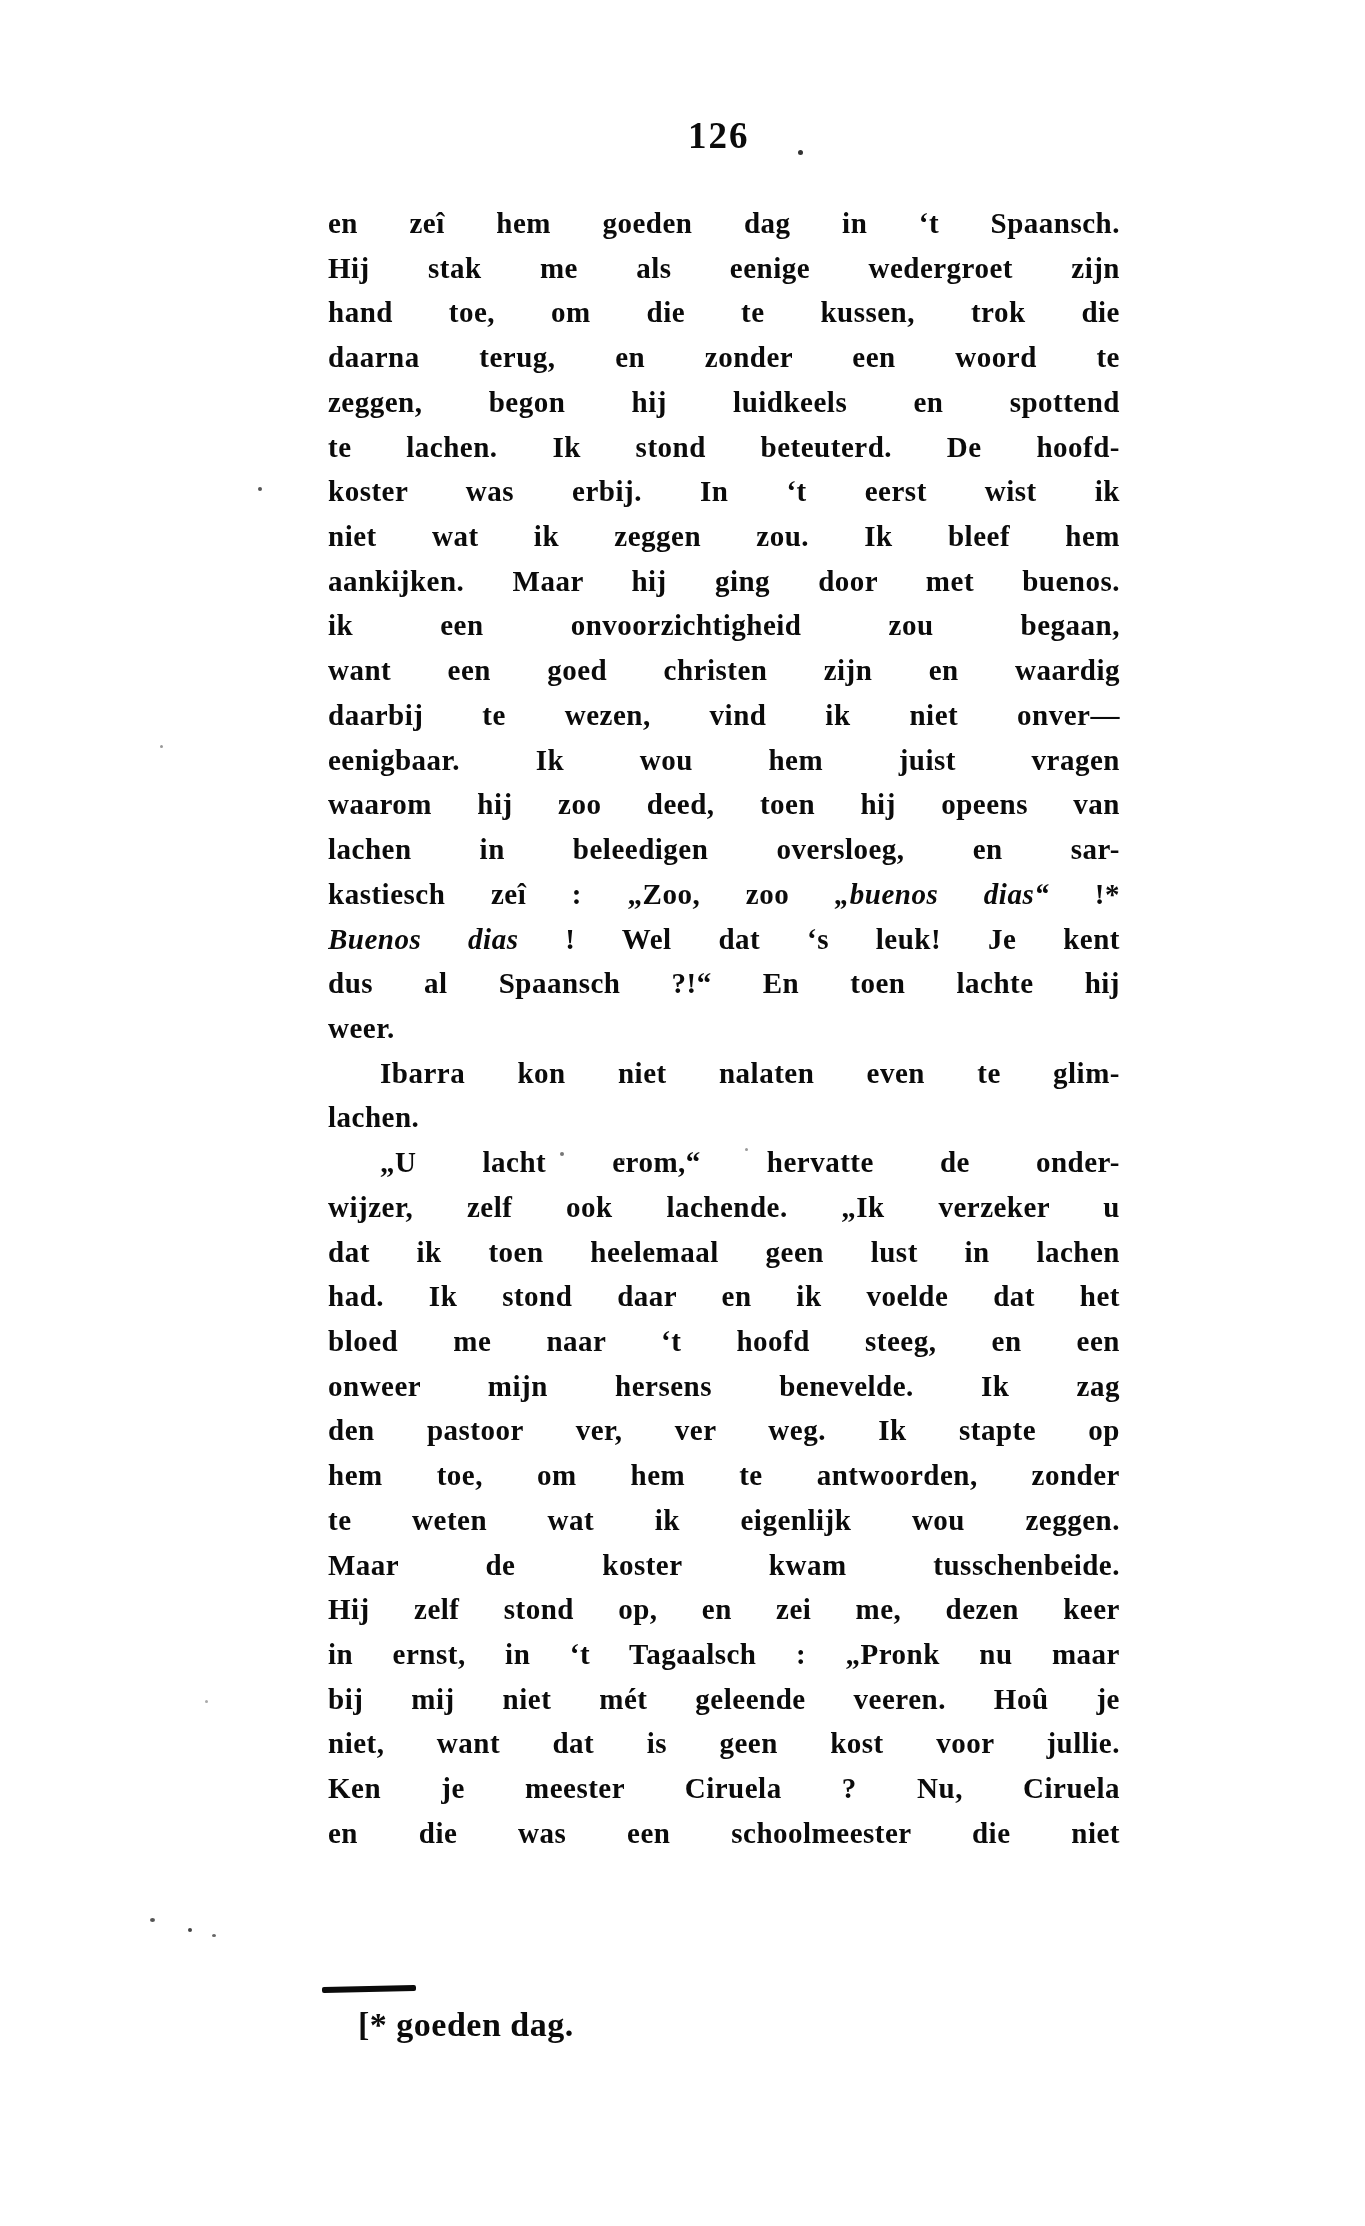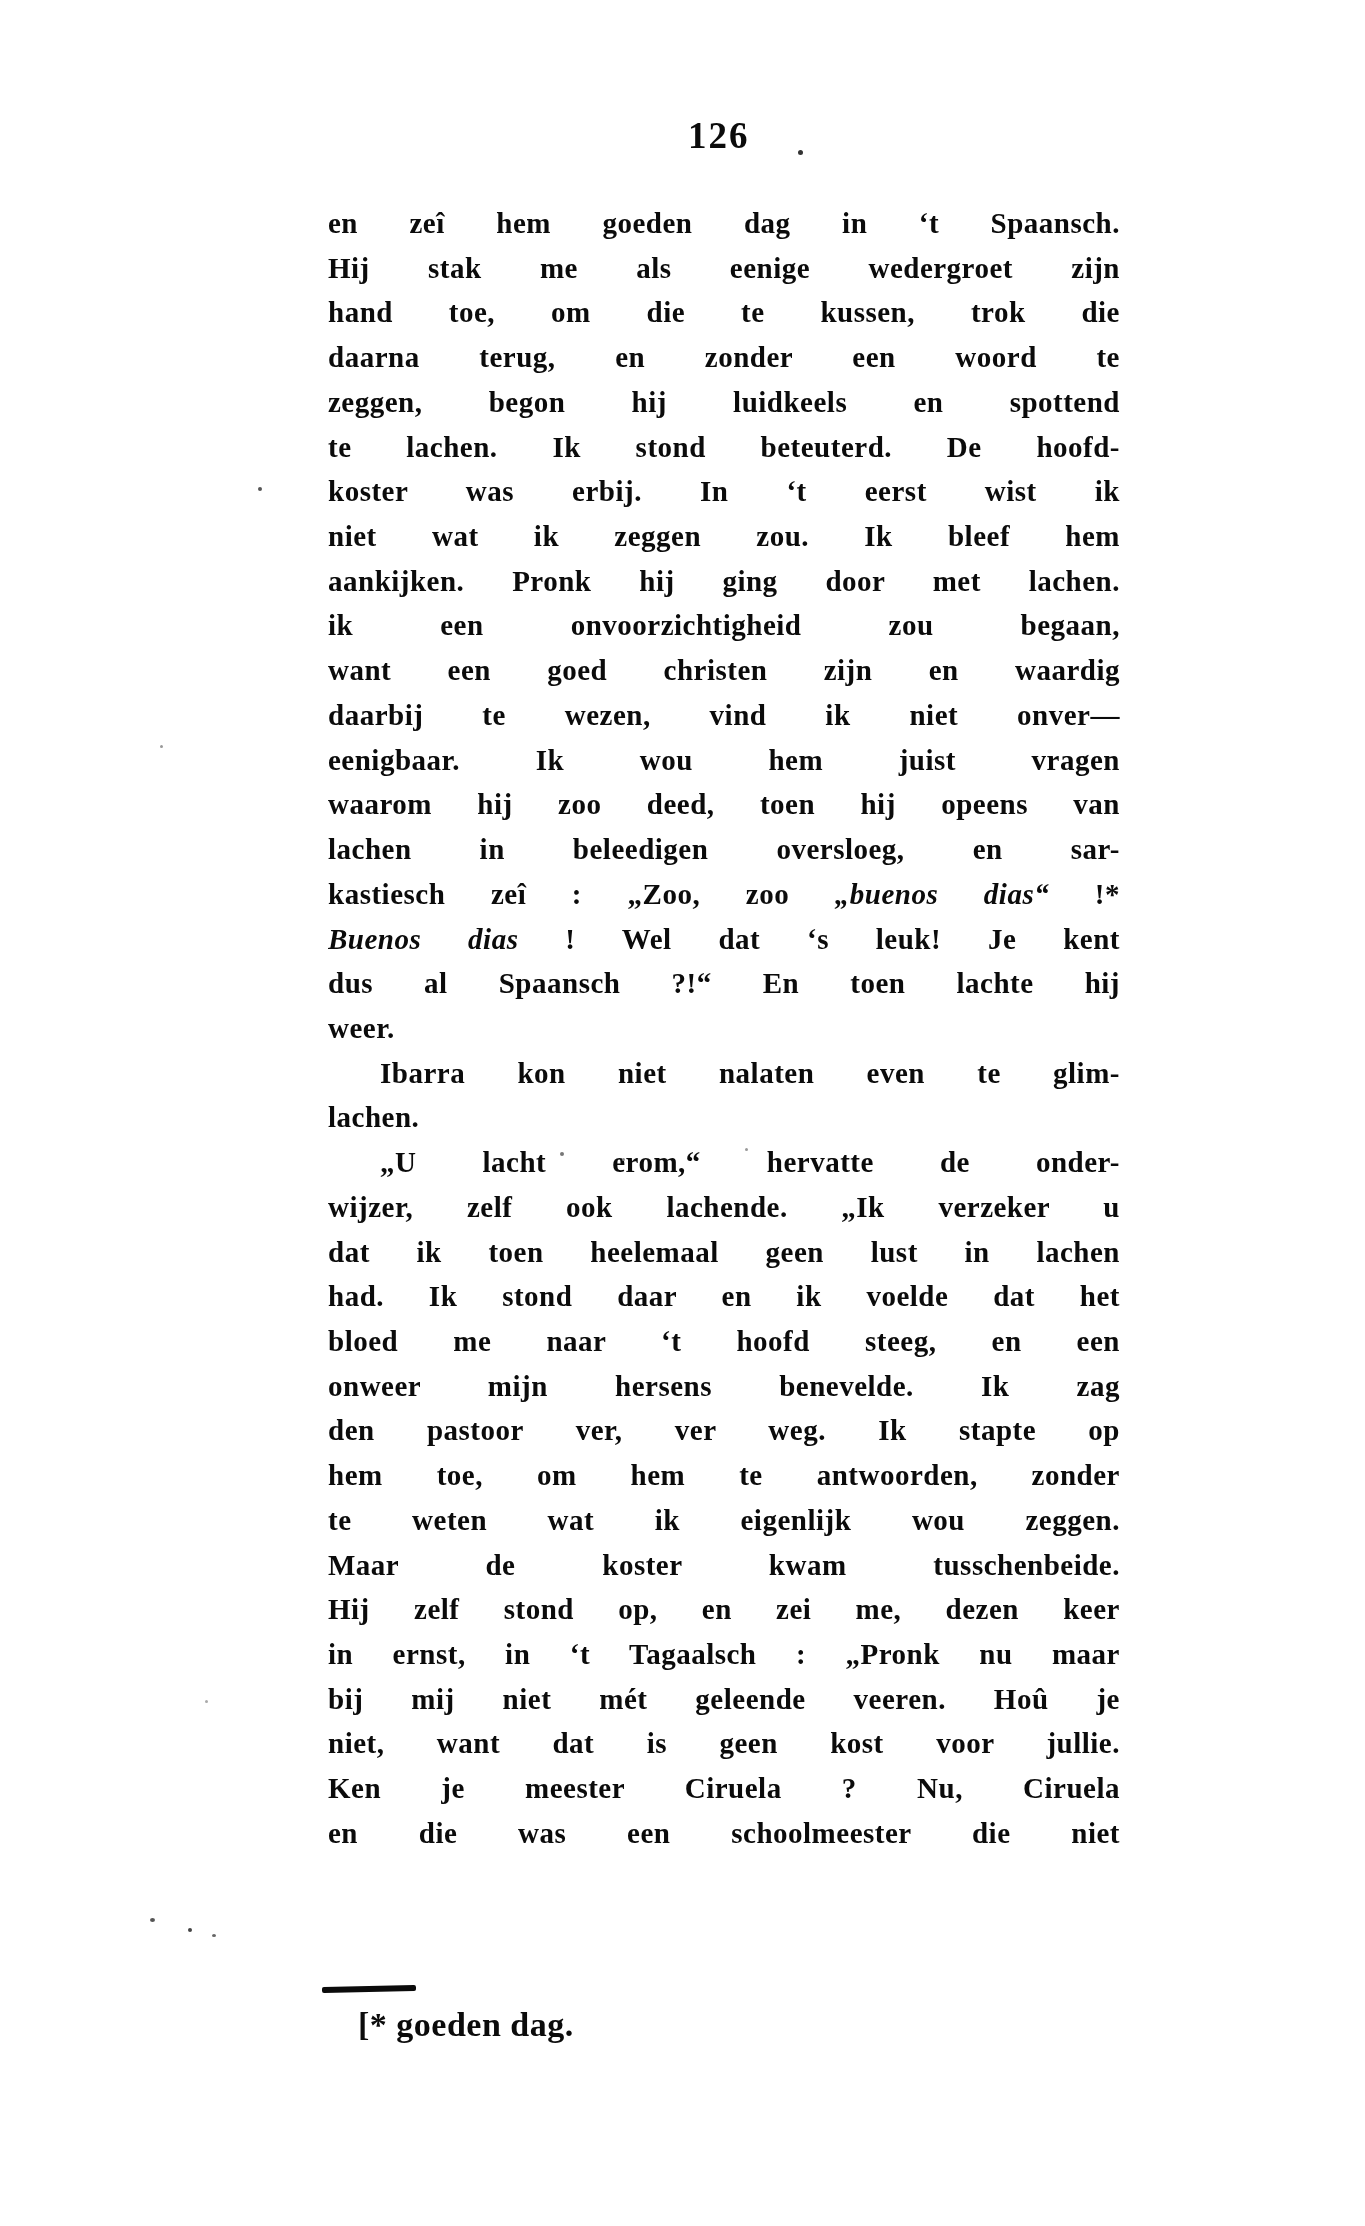--- a/index.html
+++ b/index.html
@@ -77,21 +77,21 @@
 
   <div class="text-block">
       <div class="line"><span>en zeî hem goeden dag in ‘t Spaansch.</span></div>
       <div class="line"><span>Hij stak me als eenige wedergroet zijn</span></div>
       <div class="line"><span>hand toe, om die te kussen, trok die</span></div>
       <div class="line"><span>daarna terug, en zonder een woord te</span></div>
       <div class="line"><span>zeggen, begon hij luidkeels en spottend</span></div>
       <div class="line"><span>te lachen. Ik stond beteuterd. De hoofd-</span></div>
       <div class="line"><span>koster was erbij. In ‘t eerst wist ik</span></div>
       <div class="line"><span>niet wat ik zeggen zou. Ik bleef hem</span></div>
-      <div class="line"><span>aankijken. Pronk hij ging door met lachen.</span></div>
+      <div class="line"><span>aankijken. Maar hij ging door met buenos.</span></div>
       <div class="line"><span>ik een onvoorzichtigheid zou begaan,</span></div>
       <div class="line"><span>want een goed christen zijn en waardig</span></div>
       <div class="line"><span>daarbij te wezen, vind ik niet onver—</span></div>
       <div class="line"><span>eenigbaar. Ik wou hem juist vragen</span></div>
       <div class="line"><span>waarom hij zoo deed, toen hij opeens van</span></div>
       <div class="line"><span>lachen in beleedigen oversloeg, en sar-</span></div>
       <div class="line"><span>kastiesch zeî : „Zoo, zoo </span><em>„buenos dias“</em><span> !*</span></div>
       <div class="line"><em>Buenos dias</em><span> ! Wel dat ‘s leuk! Je kent</span></div>
       <div class="line"><span>dus al Spaansch ?!“ En toen lachte hij</span></div>
       <div class="line flush"><span>weer.</span></div>

